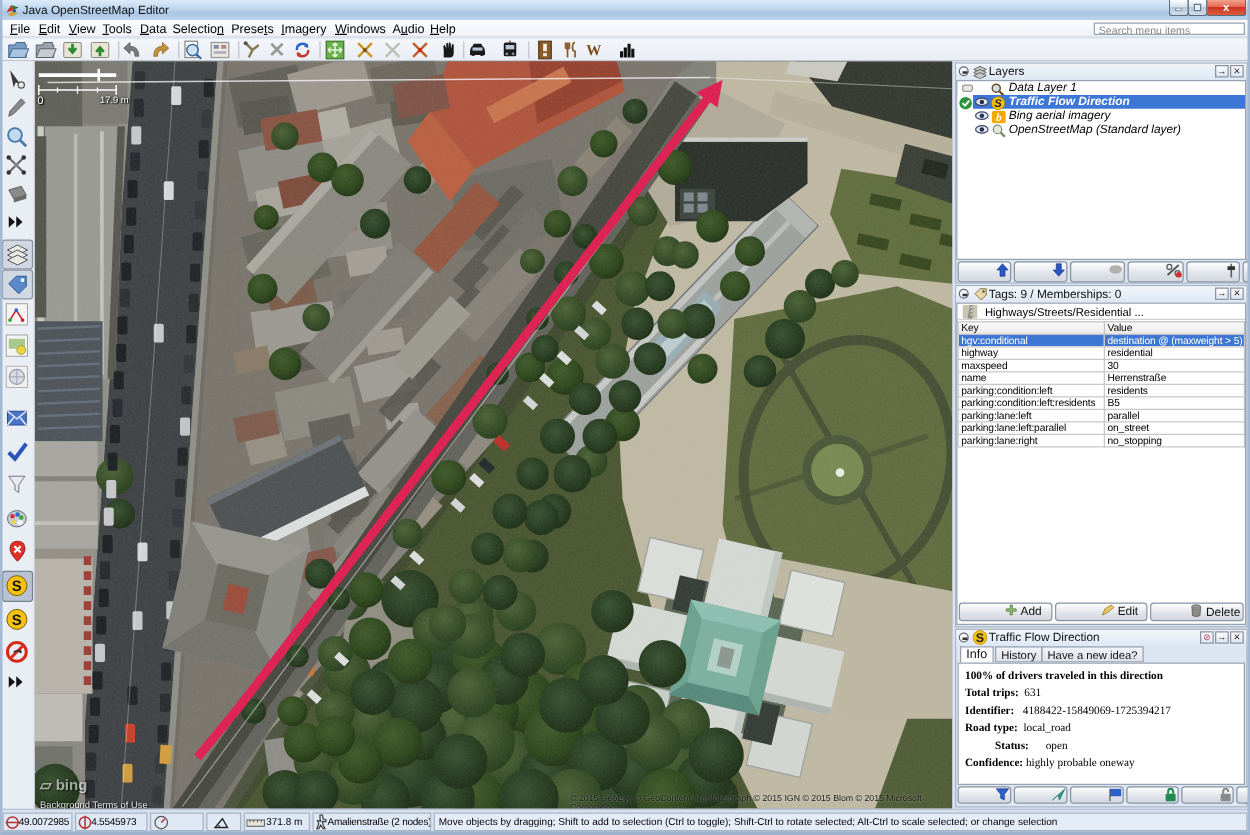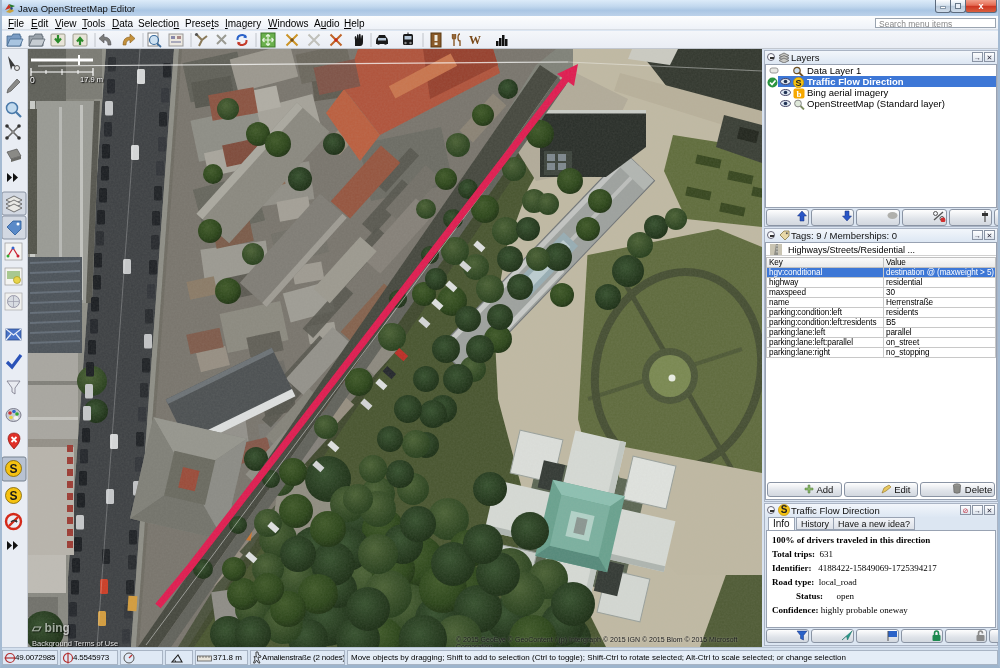--- a/index.html
+++ b/index.html
@@ -780,21 +780,21 @@
         <svg style="position:absolute;left:13px;top:1px" width="12" height="11" viewBox="0 0 12 11">
             <g fill="#c8c8c4" stroke="#555" stroke-width="0.7">
               <polygon points="1,3.5 6,1 11,3.5 6,6"></polygon>
               <polygon points="1,6 6,3.5 11,6 6,8.5"></polygon>
               <polygon points="1,8.5 6,6 11,8.5 6,11"></polygon>
             </g>
           </svg>
         <span class="htext">Layers</span>
         <span class="hbtns"><span class="hbtn">→</span><span class="hbtn">✕</span></span>
       </div>
-      <div class="dlgbody" style="height:144px;">
+      <div class="dlgbody" style="height:144px;font-style:italic;">
         <div class="lrow" style="margin-top:0px;">
           <svg class="licon" style="left:3px" width="10" height="9">
               <rect x="1" y="2" width="8" height="5" rx="2" fill="#e8e8e4" stroke="#999"></rect>
             </svg>
           <svg class="licon" style="left:26px" width="12" height="11" viewBox="0 0 12 11">
               <circle cx="5" cy="4.5" r="3.2" fill="#cfe0ef" stroke="#705020" stroke-width="1.2"></circle>
               <line x1="7.5" y1="7" x2="11" y2="10.5" stroke="#705020" stroke-width="1.8"></line>
             </svg>
           <span style="position:absolute;left:41px;top:0">Data Layer 1</span>
         </div>

